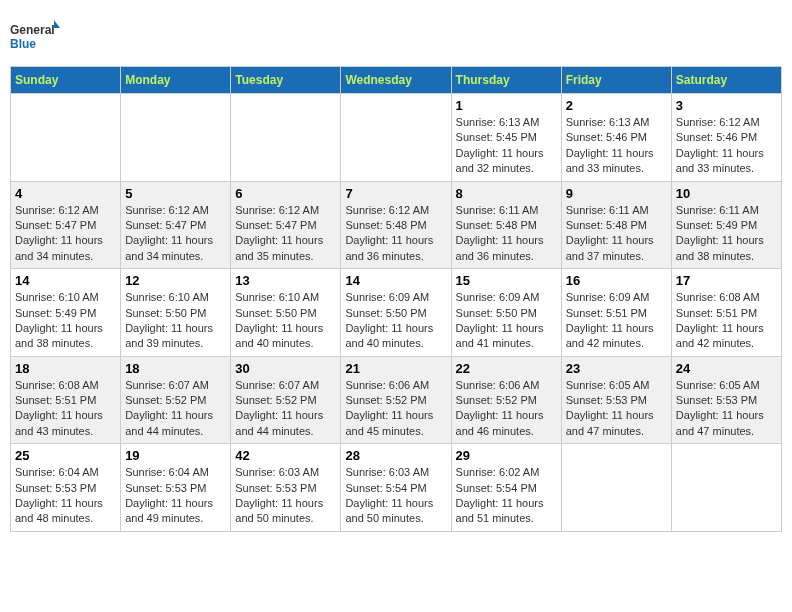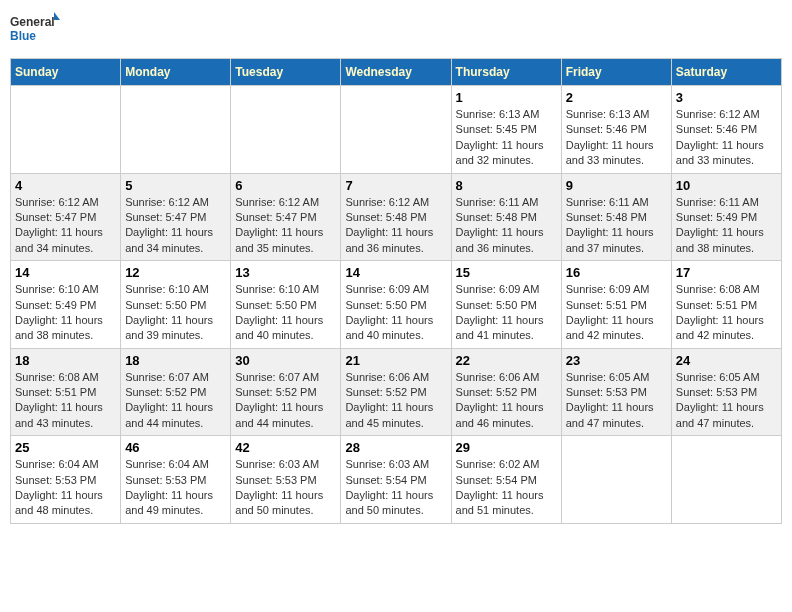--- a/index.html
+++ b/index.html
@@ -13,41 +13,42 @@
     .header {
       display: flex;
       justify-content: space-between;
       align-items: flex-start;
       margin-bottom: 8px;
     }
     .logo {
       display: flex;
       align-items: flex-start;
       gap: 4px;
+      margin-top: 8px;
     }
     .title-area {
       text-align: right;
     }
     .main-title {
       font-size: 32px;
       font-weight: bold;
       color: #333;
     }
     .subtitle {
       font-size: 14px;
       color: #333;
     }
     table {
       width: 100%;
       border-collapse: collapse;
       font-size: 11px;
     }
     thead tr th {
       background-color: #1a6db5;
-      color: #fef9c3;
+      color: #bef264;
       padding: 6px 4px;
       text-align: left;
       font-size: 12px;
       border: 1px solid #ccc;
     }
     tbody tr td {
       border: 1px solid #ccc;
       padding: 4px;
       vertical-align: top;
       min-height: 70px;
@@ -282,21 +283,21 @@
       </tr>
       <tr>
         <td>
           <div class="day-num">25</div>
           <div class="day-info" style="white-space: pre-line;">Sunrise: 6:04 AM
 Sunset: 5:53 PM
 Daylight: 11 hours
 and 48 minutes.</div>
         </td>
         <td>
-          <div class="day-num">46</div>
+          <div class="day-num">19</div>
           <div class="day-info" style="white-space: pre-line;">Sunrise: 6:04 AM
 Sunset: 5:53 PM
 Daylight: 11 hours
 and 49 minutes.</div>
         </td>
         <td>
           <div class="day-num">42</div>
           <div class="day-info" style="white-space: pre-line;">Sunrise: 6:03 AM
 Sunset: 5:53 PM
 Daylight: 11 hours

